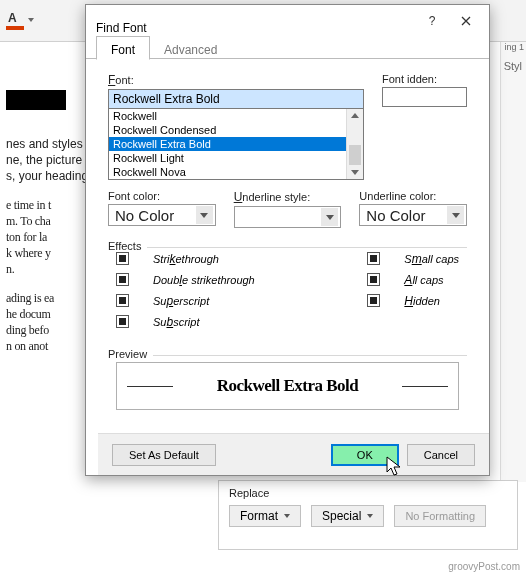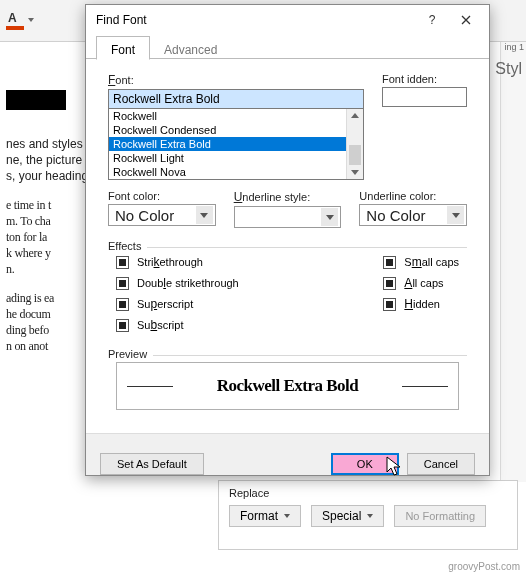--- a/index.html
+++ b/index.html
@@ -10,21 +10,21 @@
   .bg-toolbar { position: absolute; left: 0; top: 0; width: 526px; height: 42px; background: #f3f3f3; border-bottom: 1px solid #d0d0d0; }
   .bg-toolbar svg { position: absolute; left: 4px; top: 4px; }
   .replace-panel { position: absolute; right: 8px; top: 480px; width: 300px; height: 70px; background: #fff; border: 1px solid #ccc; padding: 6px 10px; }
   .replace-panel .lbl { font-size: 11px; color: #222; margin-bottom: 6px; display: block; }
   .replace-panel .btnrow { display: flex; gap: 10px; }
   .replace-panel button { height: 22px; padding: 0 10px; background: #efefef; border: 1px solid #c0c0c0; font-size: 11px; display: inline-flex; align-items: center; gap: 4px; justify-content: flex-end; }
   .replace-panel button.dis { color: #9a9a9a; }
   .caret-dn::after { content: ""; display: inline-block; border-left: 3px solid transparent; border-right: 3px solid transparent; border-top: 4px solid #555; margin-left: 2px; }
 
   .dialog { position: absolute; left: 85px; top: 4px; width: 405px; height: 472px; background: #fff; border: 1px solid #888; box-shadow: 0 4px 14px rgba(0,0,0,0.35); }
-  .titlebar { height: 30px; display: flex; align-items: center; padding: 0 6px 0 10px; }
+  .titlebar { height: 30px; display: flex; align-items: flex-end; padding: 0 6px 0 10px; }
   .titlebar .t { font-size: 12px; color: #000; flex: 1; }
   .titlebar .winbtn { width: 34px; height: 28px; display: flex; align-items: center; justify-content: center; color: #333; }
   .tabs { display: flex; gap: 0; padding: 0 10px; position: relative; height: 24px; border-bottom: 1px solid #bbb; }
   .tab { padding: 3px 14px 0; color: #777; height: 24px; display: flex; align-items: center; position: relative; top: 1px; }
   .tab.active { border: 1px solid #bbb; border-bottom: 1px solid #fff; color: #000; background: #fff; }
   .body { padding: 14px 22px 10px; }
   .row1 { display: flex; gap: 18px; }
   .col-font { flex: 1; }
   .col-style { width: 85px; }
   .col-size { width: 55px; }
@@ -43,36 +43,36 @@
   .col2 { flex: 1; }
   .combo { height: 22px; border: 1px solid #999; display: flex; align-items: center; justify-content: space-between; padding: 0 2px 0 6px; background: #fff; }
   .combo .txt { font-size: 15px; color: #222; }
   .combo .arrow { width: 17px; height: 18px; background: #e8e8e8; display: flex; align-items: center; justify-content: center; }
   .combo .arrow::after { content: ""; border-left: 4px solid transparent; border-right: 4px solid transparent; border-top: 5px solid #555; }
   .fieldset { margin-top: 12px; position: relative; padding: 12px 8px 4px; }
   .fieldset::before { content: ""; position: absolute; left: 0; right: 0; top: 7px; border-top: 1px solid #d8d8d8; }
   .fieldset .legend { position: absolute; top: 0; left: 0; font-size: 11px; background: #fff; padding-right: 6px; color: #222; }
   .effects { display: flex; gap: 40px; }
   .effects-col { display: flex; flex-direction: column; gap: 4px; }
-  .check { display: flex; align-items: flex-end; gap: 8px; height: 17px; }
+  .check { display: flex; align-items: flex-start; gap: 24px; height: 17px; font-style: italic; }
   .check .box { width: 13px; height: 13px; border: 1px solid #555; background: #fff; display: inline-flex; align-items: center; justify-content: center; }
   .check .box .fill { width: 7px; height: 7px; background: #222; }
   .check .lbl { font-size: 11px; color: #000; }
   .preview-box { margin-top: 6px; border: 1px solid #b0b0b0; height: 48px; display: flex; align-items: center; justify-content: center; position: relative; }
   .preview-box .line-l, .preview-box .line-r { position: absolute; top: 50%; left: 10px; width: 46px; border-top: 1px solid #333; }
   .preview-box .line-r { left: auto; right: 10px; }
   .preview-text { font-family: Georgia, serif; font-weight: 900; font-size: 17px; letter-spacing: -0.5px; color: #000; }
-  .dlg-footer { position: absolute; left: 0; right: 0; bottom: 0; height: 42px; background: #f0f0f0; border-top: 1px solid #ddd; display: flex; align-items: flex-end; padding: 0 14px; gap: 8px; }
+  .dlg-footer { position: absolute; left: 12px; right: 0; bottom: 0; height: 42px; background: #f0f0f0; border-top: 1px solid #ddd; display: flex; align-items: center; padding: 0 14px; gap: 8px; }
   .dlg-footer .spacer { flex: 1; }
   .dlg-footer button { height: 22px; padding: 0 16px; background: #e9e9e9; border: 1px solid #b6b6b6; font-size: 11px; }
-  .dlg-footer button.default { background: #f9a8d4; border: 2px solid #0078d7; padding: 0 24px; }
+  .dlg-footer button.default { background: #86efac; border: 2px solid #0078d7; padding: 0 24px; }
   .cursor { position: absolute; left: 386px; top: 456px; z-index: 99; pointer-events: none; }
   .watermark { position: absolute; right: 6px; bottom: 4px; font-size: 10px; color: #999; }
   .side-panel { position: absolute; right: 0; top: 42px; width: 26px; height: 440px; background: #f6f6f6; border-left: 1px solid #ddd; }
-  .side-label { position: absolute; right: 4px; top: 60px; font-size: 16px; color: #666; }
+  .side-label { position: absolute; right: 4px; top: 60px; font-size: 11px; color: #666; }
 </style>
 </head>
 <body>
 
 <div class="bg-doc">
   <div class="bg-toolbar">
     <svg width="70" height="34" viewBox="0 0 70 34">
       <text x="4" y="18" font-size="16" font-family="Segoe UI" font-weight="600" fill="#333">A</text>
       <rect x="2" y="22" width="18" height="4" fill="#d83b01"></rect>
       <polygon points="24,14 30,14 27,18" fill="#666"></polygon>

